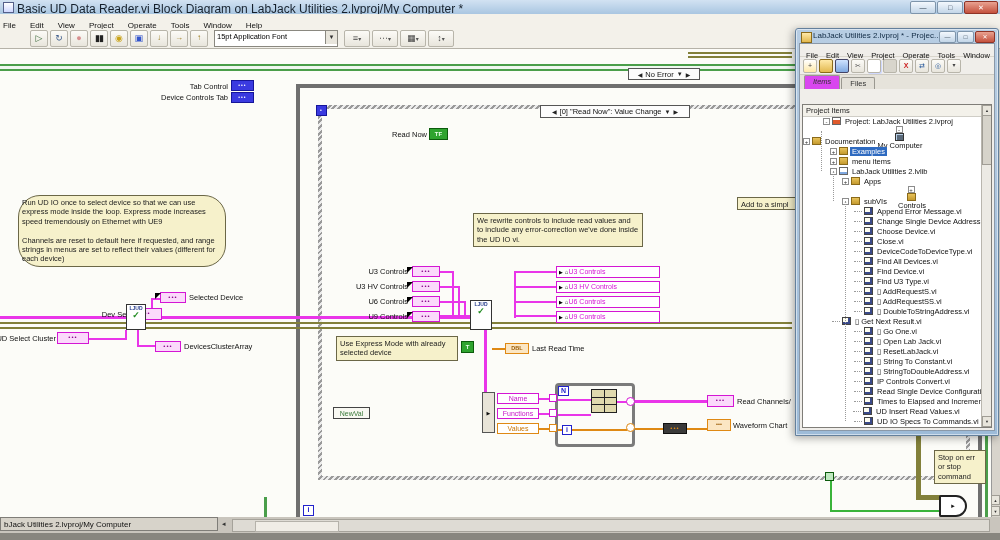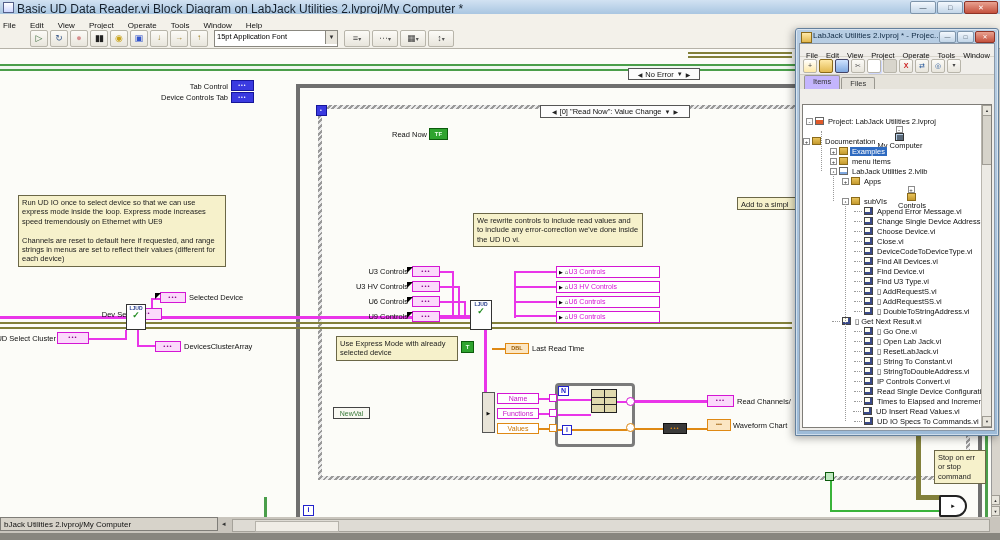--- a/index.html
+++ b/index.html
@@ -40,21 +40,21 @@
   .gedge{background:#4a9e4a;}
   .wl{background:#6f6f6f;}
   .evb{border:4px solid;border-image:repeating-linear-gradient(135deg,#9a9a9a 0 2px,#ececec 2px 4px) 4;}
   .selbox{background:#fcfcfc;border:1px solid #555;font-size:7.5px;color:#111;display:flex;
     align-items:center;justify-content:center;gap:3px;white-space:nowrap;}
   .selbox .ar{font-size:6px;color:#222;}
   .dlab{font-size:7.5px;color:#111;white-space:nowrap;}
   .ra{text-align:right;}
   .cmt{background:#f6f1cb;border:1px solid #6b6747;color:#1c1c1c;font-size:7.5px;line-height:1.25;
     padding:2px 3px;}
-  .pre{white-space:pre-wrap;}
+  .pre{white-space:pre-wrap;border-radius:22px;}
   .clip{overflow:hidden;white-space:nowrap;}
   .tpink{background:#fbd9fb;border:1px solid #d416d4;color:#8a098a;font-size:6px;line-height:9px;
     text-align:center;letter-spacing:1px;}
   .flagged:before{content:"";position:absolute;left:-6px;top:0;border-style:solid;
     border-width:6px 6px 0 0;border-color:#000 transparent transparent transparent;}
   .tblue{background:#3a3ae0;border:1px solid #15159a;color:#fff;font-size:5px;line-height:9px;
     text-align:center;letter-spacing:1px;}
   .tgreen{background:#2fa42f;border:1px solid #0c5c0c;color:#eaffea;font-size:6px;font-weight:bold;
     line-height:10px;text-align:center;}
   .torange{background:#fbe6c3;border:1px solid #df8914;color:#9a5c05;font-size:5.5px;font-weight:bold;
@@ -109,21 +109,21 @@
   .ig-open-folder{background:linear-gradient(#ffe9a8,#e2b84e)!important;border-color:#8a6a1a!important;}
   .ig-save-all{background:linear-gradient(#cfe2ff,#7fa8e0)!important;border-color:#446!important;color:#fff;}
   .ig-cut{color:#555!important;} .ig-copy{background:#fff!important;box-shadow:1px 1px 0 #cfd8ff;}
   .ig-paste{background:#d8d5cc!important;color:#99968d!important;}
   .ig-delete{color:#c22!important;font-weight:bold;}
   .ig-resolve-conflicts,.ig-find{color:#225599!important;}
   .ig-options-dropdown{font-size:6px!important;}
   #pe-tabs{height:14px;display:flex;align-items:flex-end;padding-left:4px;gap:1px;background:#e6e3db;}
   .ptab{font-size:7.5px;padding:1px 8px;border:1px solid #9a9890;border-bottom:none;
     background:#e3e0d8;color:#333;border-radius:2px 2px 0 0;}
-  .ptab.active{background:#c4b5fd;height:11px;}
+  .ptab.active{background:#d946ef;height:11px;font-style:italic;}
   #pe-treepanel{position:absolute;left:2px;right:2px;top:60px;bottom:2px;border:1px solid #7f7d78;
     background:#fff;overflow:hidden;}
   #tree-head{height:11px;background:#f3f1ea;border-bottom:1px solid #cfcdc6;font-size:7.5px;
     padding-left:3px;color:#222;line-height:11px;}
   #tree-rows{position:absolute;left:0;top:11px;right:9px;bottom:0;overflow:hidden;}
   .trow{height:10px;display:flex;align-items:center;white-space:nowrap;font-size:7.5px;color:#111;}
   .texp{width:7px;height:7px;border:1px solid #8c8c8c;background:#fff;font-size:6px;line-height:6px;
     text-align:center;color:#333;margin-right:2px;flex:none;box-sizing:border-box;}
   .tdash{width:8px;border-bottom:1px dotted #9a9a9a;margin:0 2px 0 0;flex:none;}
   .tico{width:9px;height:8px;margin-right:2px;flex:none;box-sizing:border-box;}
@@ -354,25 +354,26 @@
           <span class="tbico ig-delete">X</span>
           <span class="tbico ig-resolve-conflicts">⇄</span>
           <span class="tbico ig-find">◎</span>
           <span class="tbico ig-options-dropdown">▾</span>
         </div>
       <div id="pe-tabs">
         <span class="ptab active">Items</span>
         <span class="ptab">Files</span>
       </div>
       <div id="pe-treepanel">
+        <div id="tree-head">Project Items</div>
         <div id="tree-rows">
           <div class="guide" style="left:18px;top:15px;height:40px"></div>
           <div class="guide" style="left:30px;top:55px;height:30px"></div>
           <div class="guide" style="left:42px;top:85px;height:220px"></div>
-        <div class="trow" style="padding-left: 3px;">
+        <div class="trow" style="padding-left: 3px; margin-left: 17px;">
               <span class="texp">-</span>
               <span class="tico ico-lv"></span>
               <span class="tlabel">Project: LabJack Utilities 2.lvproj</span>
             </div>
             <div class="trow" style="padding-left: 15px; flex-direction: column;">
               <span class="texp">-</span>
               <span class="tico ico-pc"></span>
               <span class="tlabel">My Computer</span>
             </div>
             <div class="trow" style="">

